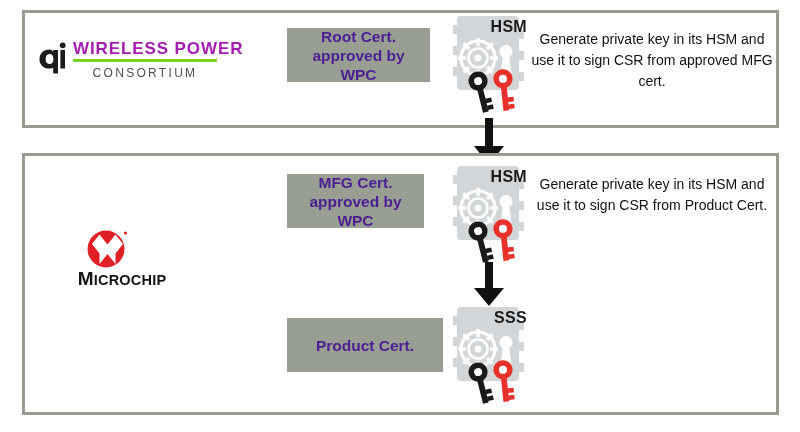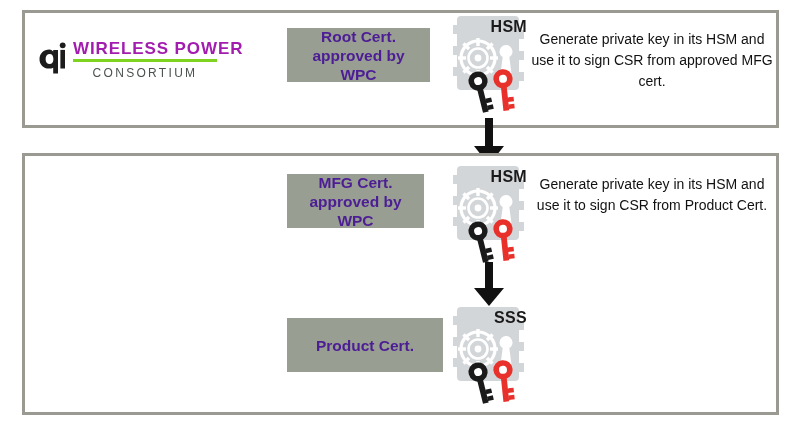--- a/index.html
+++ b/index.html
@@ -165,20 +165,32 @@
 
   <div class="arrow" id="arrow-1">
     <svg viewBox="0 0 34 48" width="34" height="48" aria-hidden="true">
       <rect x="13" y="0" width="8" height="30" fill="#111111"></rect>
       <polygon points="2,28 32,28 17,47" fill="#111111"></polygon>
     </svg>
   </div>
 
   <div class="panel" id="panel-bottom"></div>
 
+  <div class="mchp-logo">
+    <div class="mchp-mark">
+      <svg viewBox="0 0 44 40" width="44" height="40" aria-hidden="true">
+        <circle cx="20" cy="21" r="18.5" fill="#e01f26"></circle>
+        <path d="M6 16 L13.5 6.5 L21.5 16.5 L29.5 6.5 L37 16 L29.5 25.5 L29.5 36 L21.5 26 L13.5 36 L13.5 25.5 Z" fill="#ffffff"></path>
+        <circle cx="39.5" cy="5" r="1.6" fill="#e01f26"></circle>
+      </svg>
+    </div>
+    <div class="mchp-word">
+      <span>M</span><span class="small">ICROCHIP</span>
+    </div>
+  </div>
 
   <div class="cert-box" id="cert-mfg">
     <span>
       <span>MFG Cert.</span><br>
       <span>approved by WPC</span>
     </span>
   </div>
 
   <div class="safe" id="safe-2">
     <svg viewBox="0 0 76 105" aria-hidden="true">

